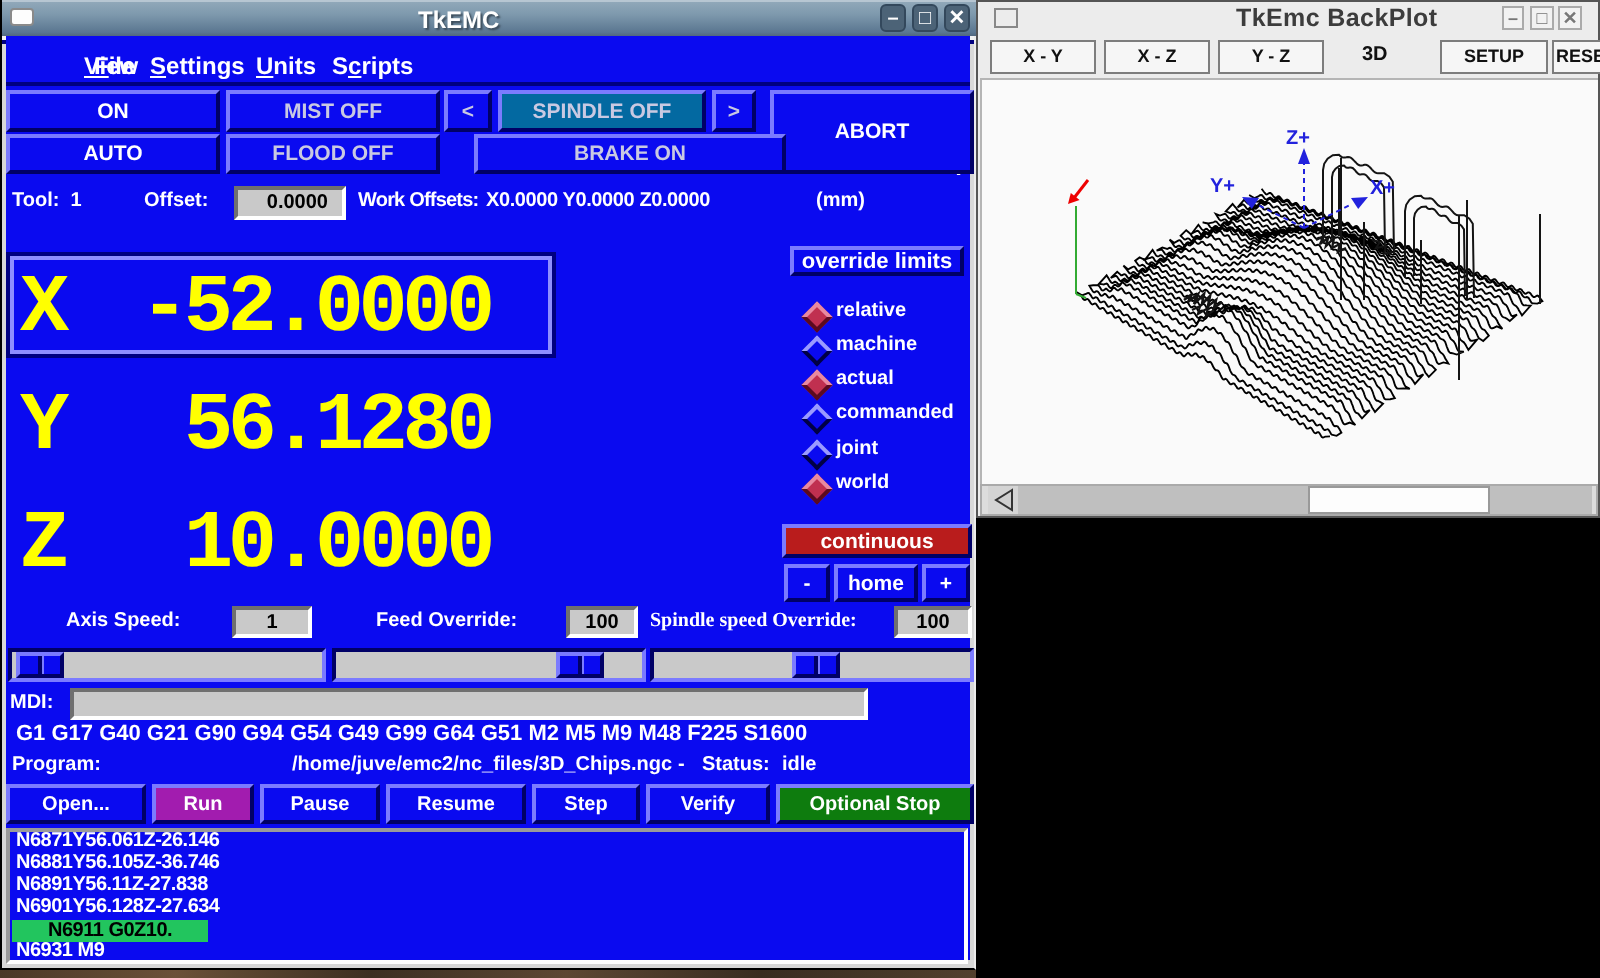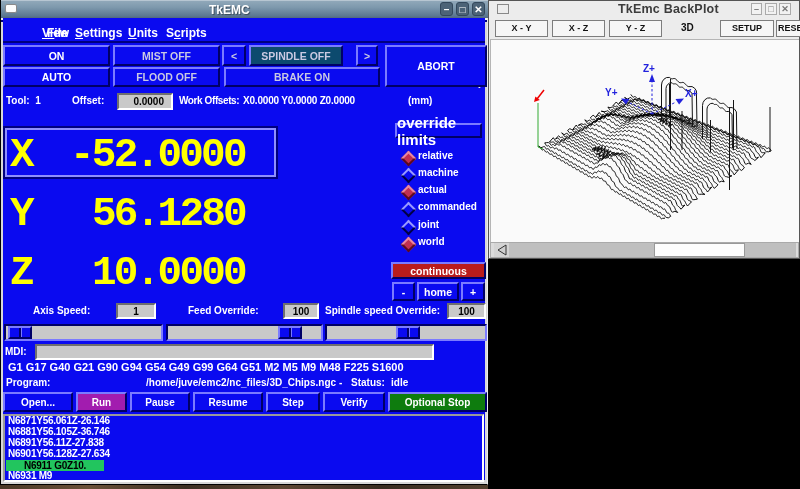--- a/index.html
+++ b/index.html
@@ -40,61 +40,61 @@
 <div class="abs" style="left:3px;top:18px;width:482px;height:25px;background:#0a0af0;border-bottom:2px solid #000080"></div>
 <div class="t" style="left:14px;top:26px;color:#fff;font-size:12px;margin-left:33px;"><u>F</u>ile</div>
 <div class="t" style="left:42px;top:26px;color:#fff;font-size:12px;"><u>V</u>iew</div>
 <div class="t" style="left:75px;top:26px;color:#fff;font-size:12px;"><u>S</u>ettings</div>
 <div class="t" style="left:128px;top:26px;color:#fff;font-size:12px;"><u>U</u>nits</div>
 <div class="t" style="left:166px;top:26px;color:#fff;font-size:12px;">S<u>c</u>ripts</div>
 <div class="t" style="left:459px;top:26px;color:#fff;font-size:12px;margin-top:48px;"><u>H</u>elp</div>
 <div class="b" style="left:3px;top:45px;width:107px;height:21px;background:#0a0af0;color:#fff;font-size:10.5px">ON</div>
 <div class="b" style="left:113px;top:45px;width:107px;height:21px;background:#0a0af0;color:#c9c9e2;font-size:10.5px">MIST OFF</div>
 <div class="b" style="left:222px;top:45px;width:24px;height:21px;background:#0a0af0;color:#c9c9e2;font-size:10.5px">&lt;</div>
-<div class="b" style="left:249px;top:45px;width:94px;height:21px;background:#0c4a6e;color:#c9c9e2;font-size:10.5px">SPINDLE OFF</div>
+<div class="b" style="left:249px;top:45px;width:104px;height:21px;background:#0369a1;color:#c9c9e2;font-size:10.5px">SPINDLE OFF</div>
 <div class="b" style="left:356px;top:45px;width:22px;height:21px;background:#0a0af0;color:#c9c9e2;font-size:10.5px">&gt;</div>
 <div class="b" style="left:385px;top:45px;width:102px;height:42px;background:#0a0af0;color:#fff;font-size:10.5px">ABORT</div>
 <div class="b" style="left:3px;top:67px;width:107px;height:20px;background:#0a0af0;color:#fff;font-size:10.5px">AUTO</div>
 <div class="b" style="left:113px;top:67px;width:107px;height:20px;background:#0a0af0;color:#c9c9e2;font-size:10.5px">FLOOD OFF</div>
-<div class="b" style="left:224px;top:67px;width:156px;height:20px;background:#0a0af0;color:#c9c9e2;font-size:10.5px">BRAKE ON</div>
+<div class="b" style="left:237px;top:67px;width:156px;height:20px;background:#0a0af0;color:#c9c9e2;font-size:10.5px">BRAKE ON</div>
 <div class="t" style="left:6px;top:95px;color:#fff;font-size:10px;">Tool:&nbsp;&nbsp;1</div>
 <div class="t" style="left:72px;top:95px;color:#fff;font-size:10px;">Offset:</div>
 <div class="e" style="left:117px;top:93px;width:56px;height:17px;padding-right:7px;justify-content:flex-end">0.0000</div>
 <div class="t" style="left:179px;top:95px;color:#fff;font-size:10px;letter-spacing:-0.4px">Work Offsets:</div>
 <div class="t" style="left:243px;top:95px;color:#fff;font-size:10px;letter-spacing:-0.2px">X0.0000 Y0.0000 Z0.0000</div>
 <div class="t" style="left:408px;top:95px;color:#fff;font-size:10px;">(mm)</div>
 <div class="abs" style="left:3px;top:126px;width:275px;height:53px;border:2px solid #000080;box-shadow:inset 0 0 0 2px #8e8eff"></div>
 <div style="position:absolute;font-family:'Liberation Mono',monospace;font-weight:bold;color:#ffff00;font-size:41px;letter-spacing:-2.75px;left:10px;top:132px">X</div>
 <div style="position:absolute;font-family:'Liberation Mono',monospace;font-weight:bold;color:#ffff00;font-size:41px;letter-spacing:-2.75px;left:70px;top:132px">-52.0000</div>
 <div style="position:absolute;font-family:'Liberation Mono',monospace;font-weight:bold;color:#ffff00;font-size:41px;letter-spacing:-2.75px;left:10px;top:191px">Y</div>
 <div style="position:absolute;font-family:'Liberation Mono',monospace;font-weight:bold;color:#ffff00;font-size:41px;letter-spacing:-2.75px;left:92px;top:191px">56.1280</div>
 <div style="position:absolute;font-family:'Liberation Mono',monospace;font-weight:bold;color:#ffff00;font-size:41px;letter-spacing:-2.75px;left:10px;top:250px">Z</div>
 <div style="position:absolute;font-family:'Liberation Mono',monospace;font-weight:bold;color:#ffff00;font-size:41px;letter-spacing:-2.75px;left:92px;top:250px">10.0000</div>
-<div class="b" style="left:395px;top:123px;width:87px;height:15px;background:#0a0af0;color:#fff;font-size:15px">override limits</div>
+<div class="b" style="left:395px;top:123px;width:87px;height:15px;background:#0a0af0;color:#fff;font-size:11px">override limits</div>
 <div class="rd sel" style="left:403px;top:152.5px"></div>
 <div class="t" style="left:418px;top:149.5px;color:#fff;font-size:10px">relative</div>
 <div class="rd" style="left:403px;top:169.8px"></div>
 <div class="t" style="left:418px;top:166.8px;color:#fff;font-size:10px">machine</div>
 <div class="rd sel" style="left:403px;top:187.1px"></div>
 <div class="t" style="left:418px;top:184.1px;color:#fff;font-size:10px">actual</div>
 <div class="rd" style="left:403px;top:204.4px"></div>
 <div class="t" style="left:418px;top:201.4px;color:#fff;font-size:10px">commanded</div>
 <div class="rd" style="left:403px;top:221.7px"></div>
 <div class="t" style="left:418px;top:218.7px;color:#fff;font-size:10px">joint</div>
 <div class="rd sel" style="left:403px;top:239.0px"></div>
 <div class="t" style="left:418px;top:236.0px;color:#fff;font-size:10px">world</div>
 <div class="b" style="left:391px;top:262px;width:95px;height:17px;background:#b91c1c;color:#fff;font-size:10.5px">continuous</div>
 <div class="b" style="left:392px;top:282px;width:23px;height:19px;background:#0a0af0;color:#fff;font-size:10.5px">-</div>
 <div class="b" style="left:417px;top:282px;width:42px;height:19px;background:#0a0af0;color:#fff;font-size:10.5px">home</div>
 <div class="b" style="left:461px;top:282px;width:24px;height:19px;background:#0a0af0;color:#fff;font-size:10.5px">+</div>
 <div class="t" style="left:33px;top:305px;color:#fff;font-size:10px;">Axis Speed:</div>
 <div class="e" style="left:116px;top:303px;width:40px;height:16px;justify-content:center">1</div>
 <div class="t" style="left:188px;top:305px;color:#fff;font-size:10px;">Feed Override:</div>
 <div class="e" style="left:283px;top:303px;width:36px;height:16px;justify-content:center">100</div>
-<div class="t" style="left:325px;top:305px;color:#fff;font-size:10px;">Spindle speed Override:</div>
+<div class="t" style="left:325px;top:305px;color:#fff;font-size:10px;font-family:Liberation Serif, serif;">Spindle speed Override:</div>
 <div class="e" style="left:447px;top:303px;width:39px;height:16px;justify-content:center">100</div>
 <div class="sl" style="left:4px;top:324px;width:159px">
     <div class="slth" style="left:2px"></div>
   </div>
 <div class="sl" style="left:166px;top:324px;width:157px">
     <div class="slth" style="left:110px"></div>
   </div>
 <div class="sl" style="left:325px;top:324px;width:162px">
     <div class="slth" style="left:69px"></div>
   </div>

